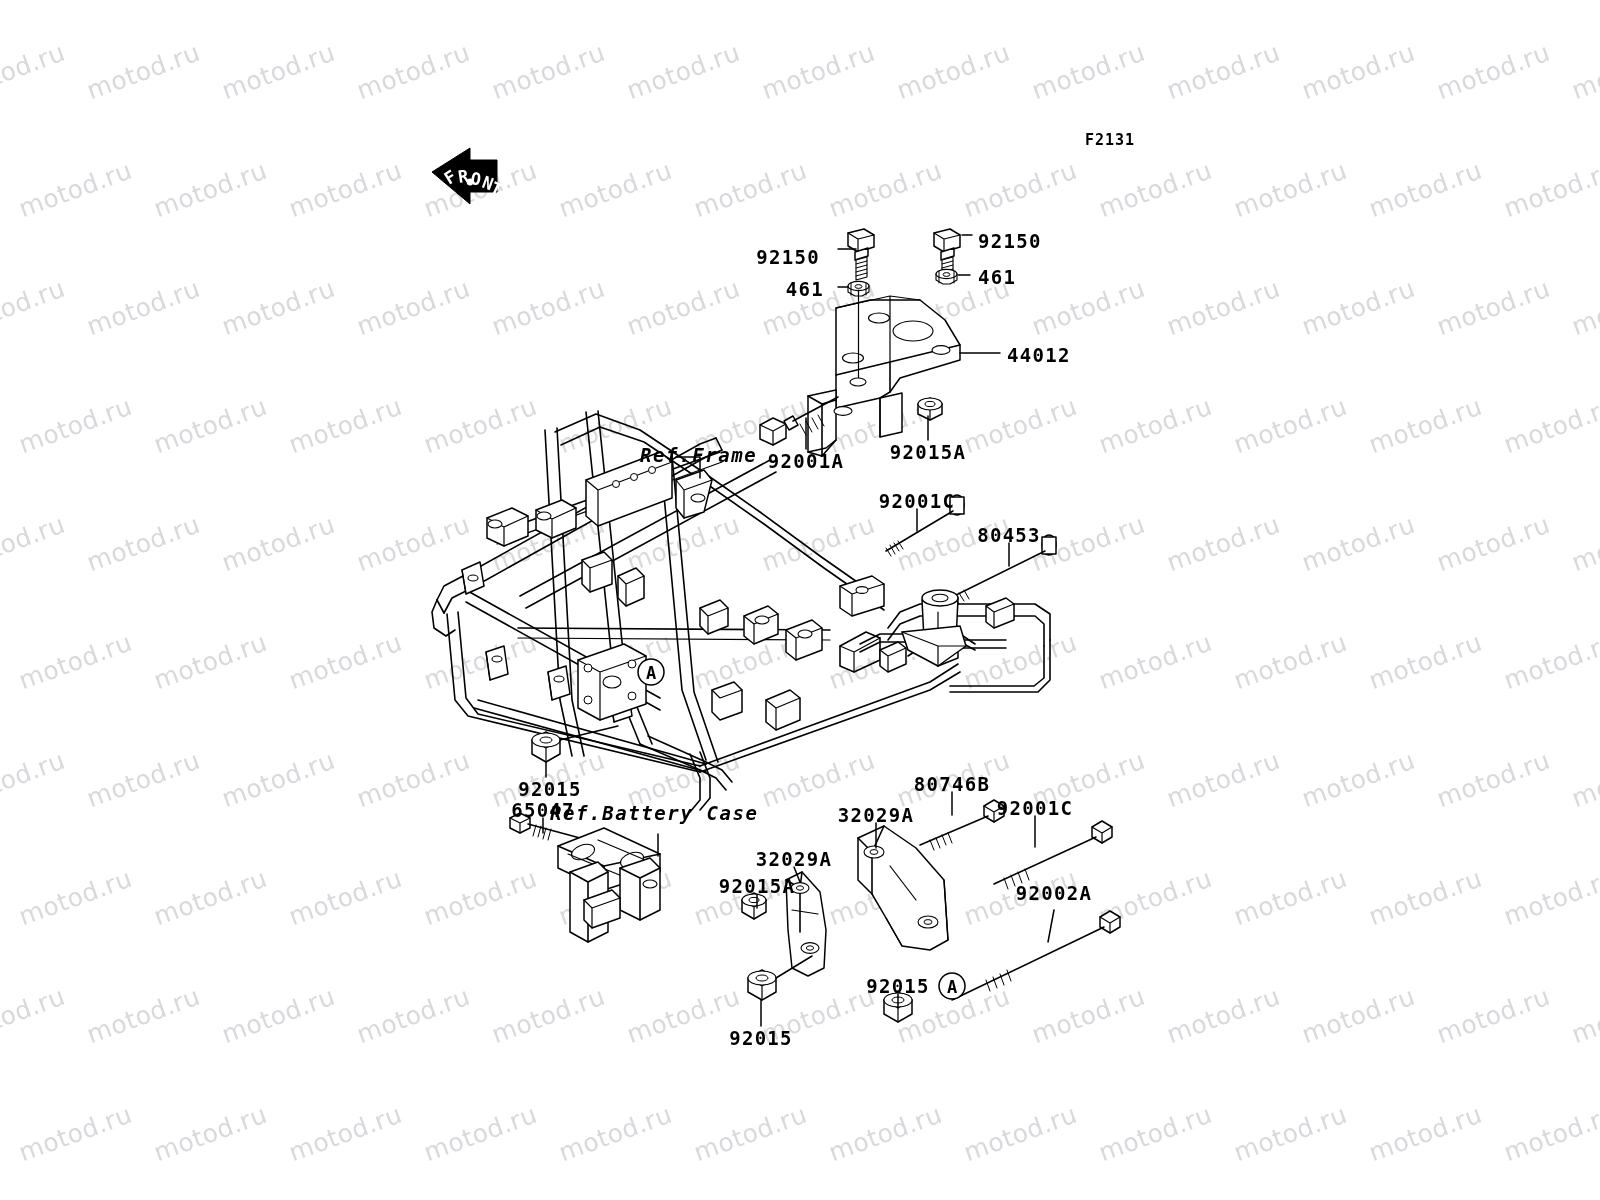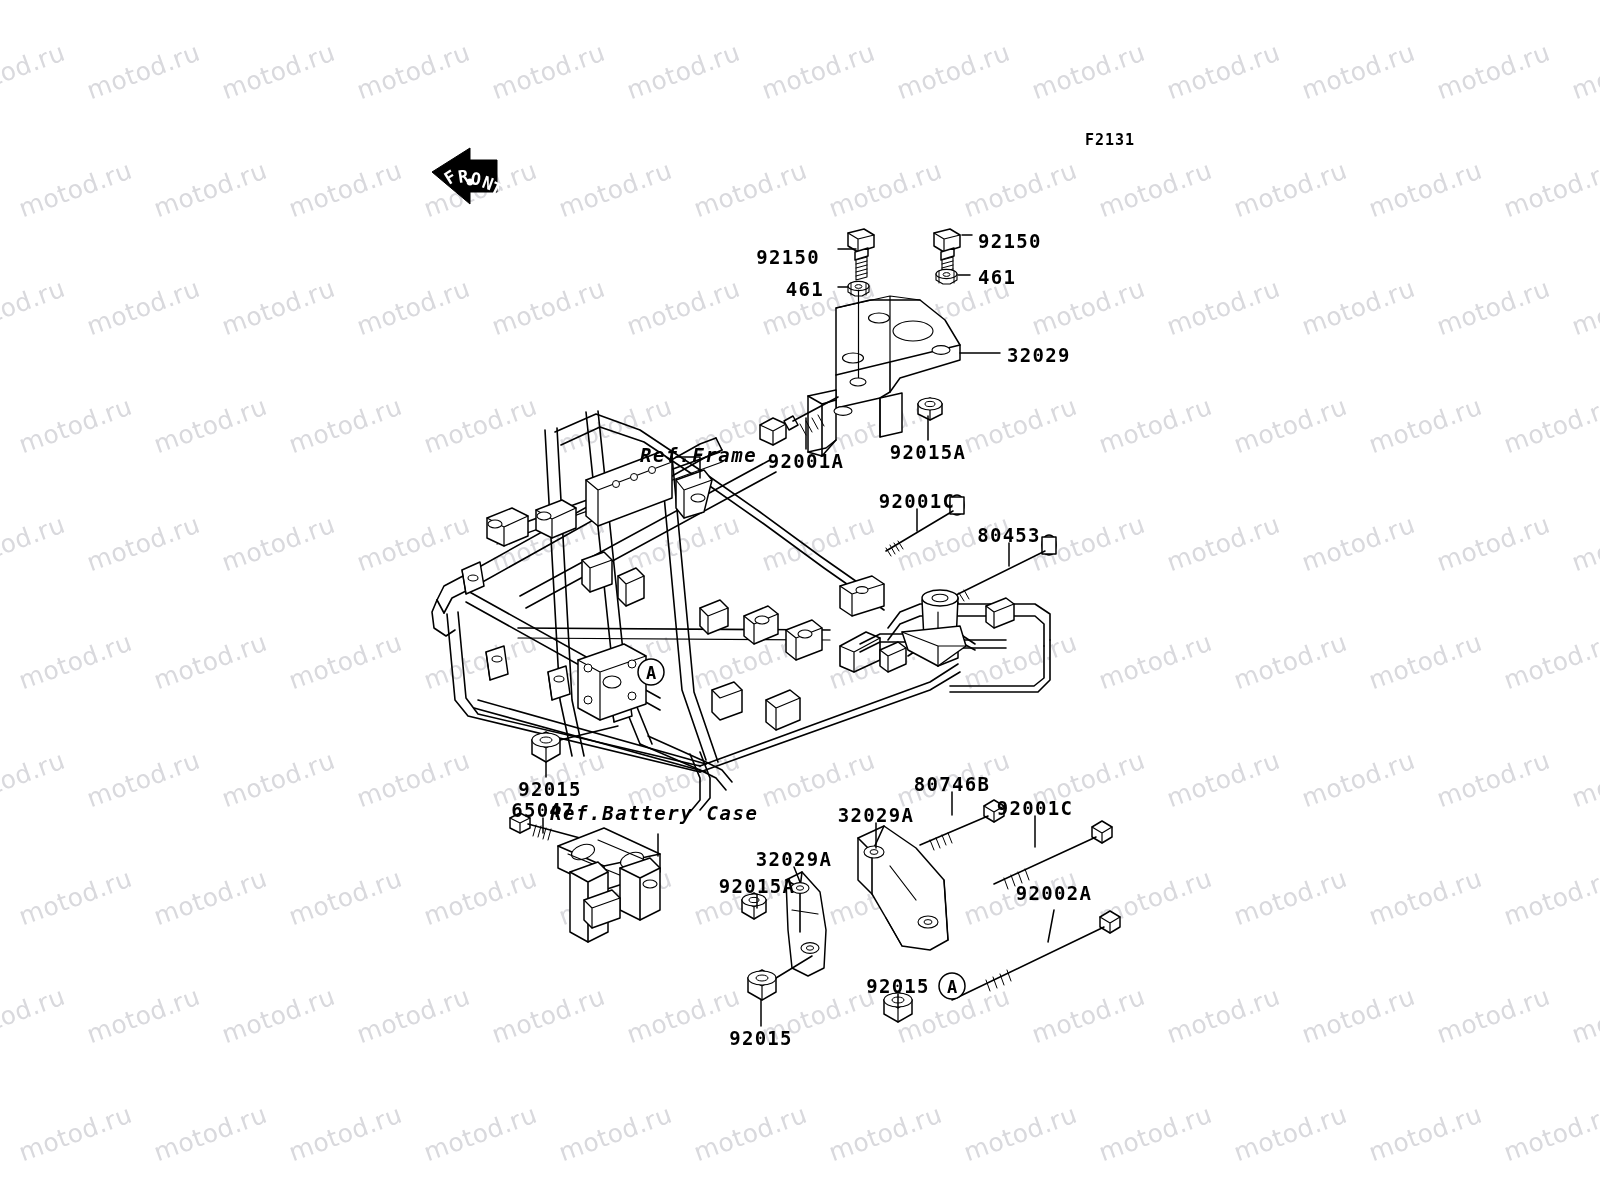--- a/index.html
+++ b/index.html
@@ -585,21 +585,21 @@
     <span class="lbl sheet ctr" style="left:1110px; top:131px;">F2131</span>
 
     <span class="lbl ref" style="left:640px; top:444px;">Ref.Frame</span>
 
     <span class="lbl ref" style="left:550px; top:802px;">Ref.Battery Case</span>
 
     <span class="lbl rgt" style="left:820px; top:246px;">92150</span>
     <span class="lbl" style="left:978px; top:230px;">92150</span>
     <span class="lbl rgt" style="left:824px; top:278px;">461</span>
     <span class="lbl" style="left:978px; top:266px;">461</span>
-    <span class="lbl" style="left:1007px; top:344px;">32029</span>
+    <span class="lbl" style="left:1007px; top:344px;">44012</span>
     <span class="lbl ctr" style="left:806px; top:450px;">92001A</span>
     <span class="lbl ctr" style="left:928px; top:441px;">92015A</span>
     <span class="lbl ctr" style="left:917px; top:490px;">92001C</span>
     <span class="lbl ctr" style="left:1009px; top:524px;">80453</span>
     <span class="lbl ctr" style="left:550px; top:778px;">92015</span>
     <span class="lbl ctr" style="left:543px; top:799px;">65047</span>
     <span class="lbl ctr" style="left:952px; top:773px;">80746B</span>
     <span class="lbl ctr" style="left:876px; top:804px;">32029A</span>
     <span class="lbl ctr" style="left:1035px; top:797px;">92001C</span>
     <span class="lbl ctr" style="left:794px; top:848px;">32029A</span>

